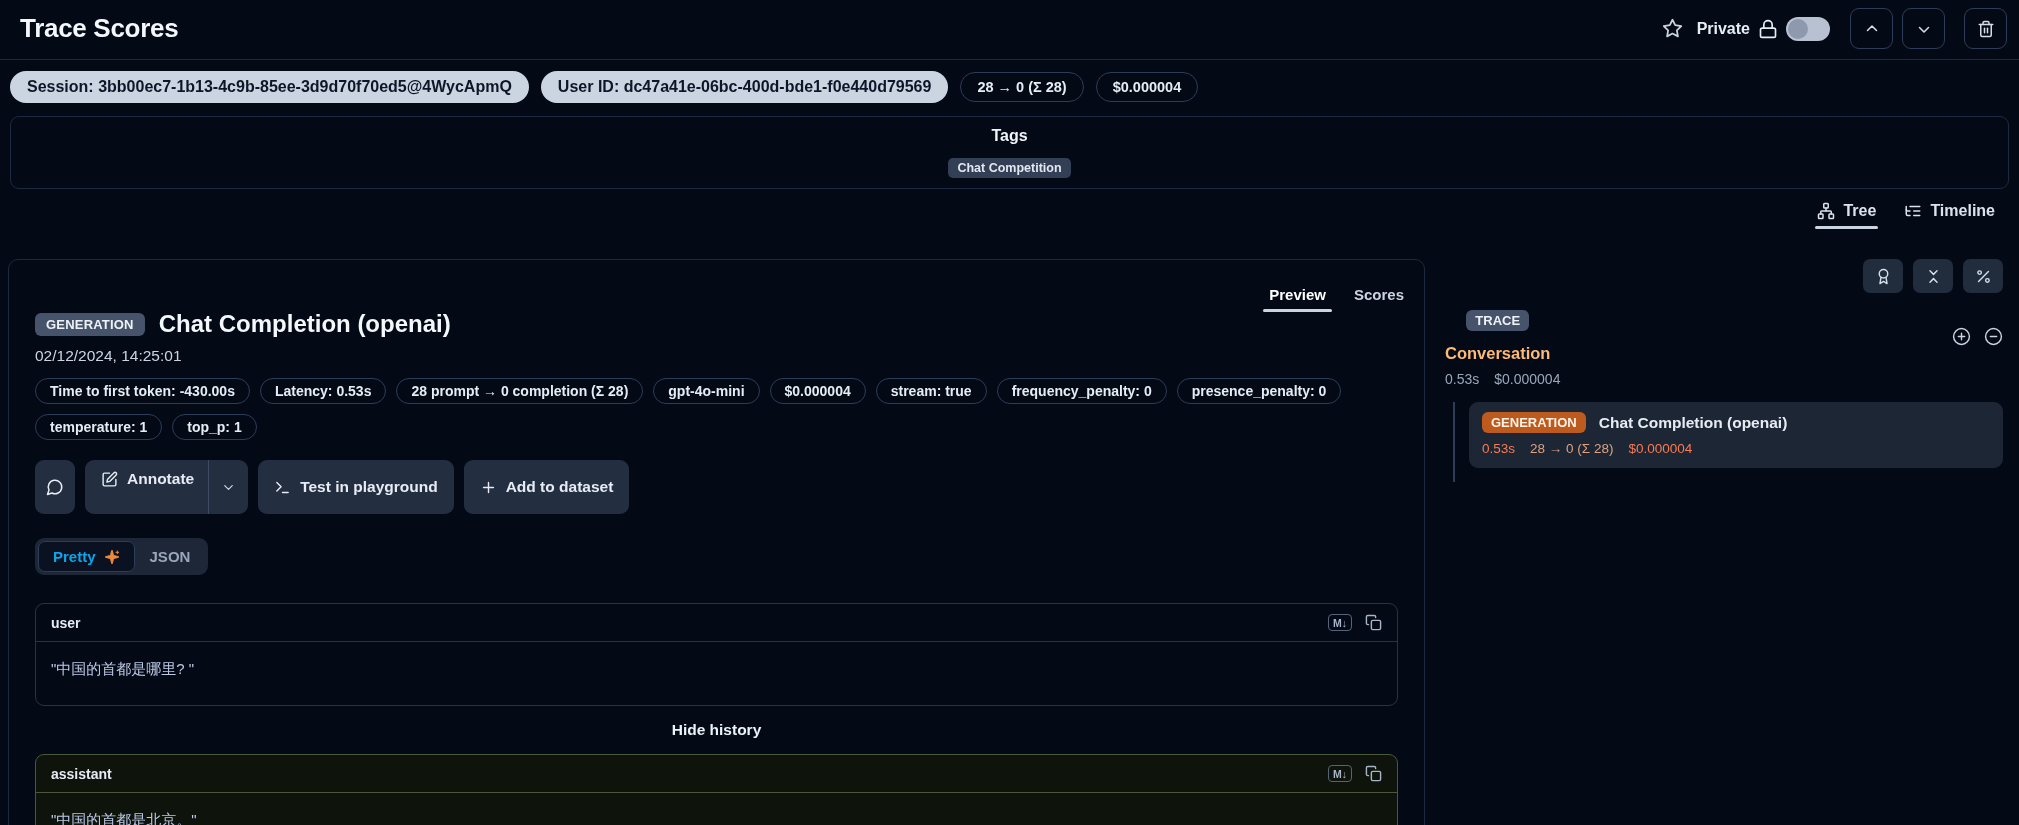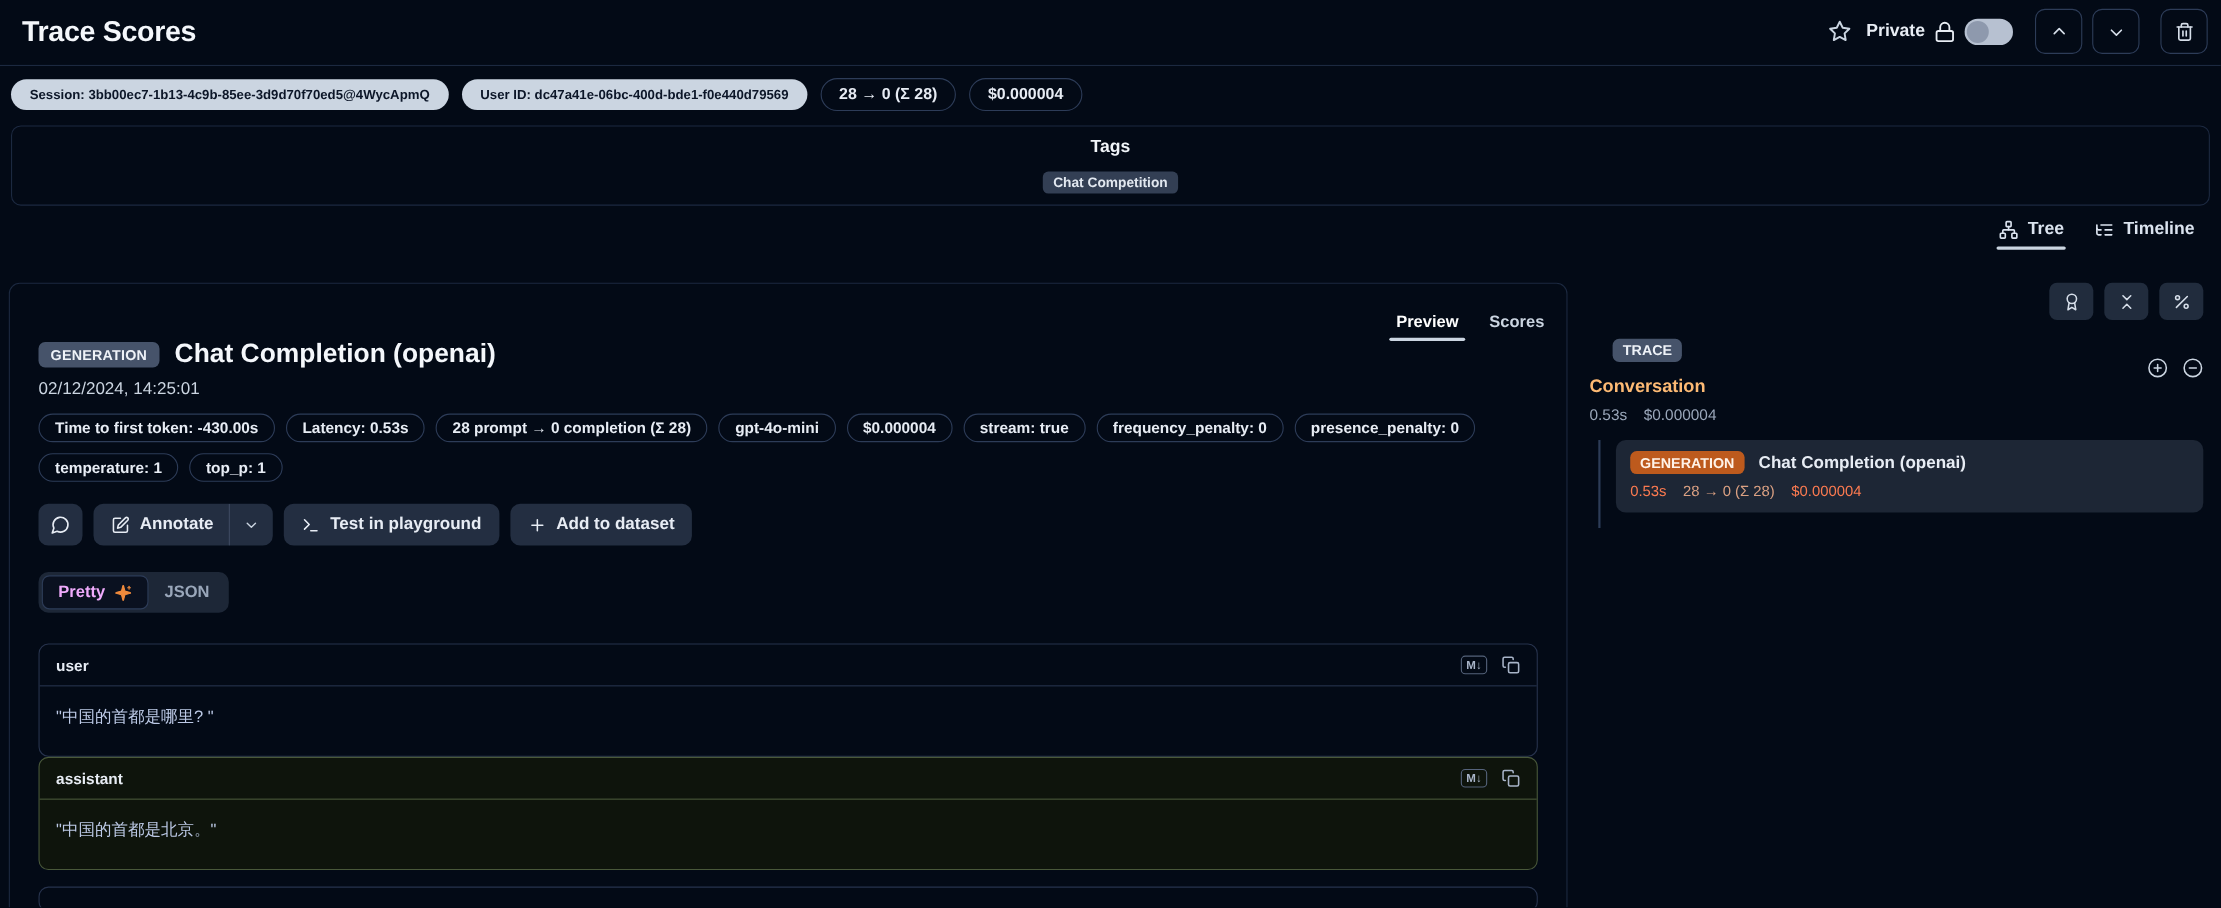--- a/index.html
+++ b/index.html
@@ -17,21 +17,21 @@
   .toggle { width:44px; height:24px; border-radius:12px; background:#b7c1d1; position:relative; cursor:pointer; }
   .toggle-knob { position:absolute; left:2px; top:2px; width:20px; height:20px; border-radius:50%; background:#8e99ad; }
   .tb-btn { width:43px; height:41px; border:1px solid #2d3c58; border-radius:9px; background:transparent;
             display:flex; align-items:center; justify-content:center; color:#d6dee9; cursor:pointer; }
   .tb-group { display:flex; gap:9px; margin-left:6px; }
   .tb-trash { margin-left:10px; }
 
   
   .meta-row { display:flex; gap:12px; padding:11px 10px 9px; align-items:center; }
   .badge-light { background:#cbd5e1; color:#0c1628; border-radius:999px; padding:7px 17px;
-                 font-size:12px; font-weight:600; white-space:nowrap; }
+                 font-size:16px; font-weight:600; white-space:nowrap; }
   .badge-outline { border:1px solid #2d3c58; color:#e7ecf4; border-radius:999px; padding:6px 16px;
                   font-size:14.5px; font-weight:700; white-space:nowrap; }
 
   
   .tags-box { margin:4px 10px 0; border:1px solid #1c2940; border-radius:9px; padding:10px 14px;
               display:flex; align-items:center; gap:13px;flex-direction:column; }
   .tags-label { font-size:16px; font-weight:700; color:#f1f5f9; }
   .tag-chip { background:#333f54; color:#e2e8f0; font-size:12.5px; font-weight:600;
               padding:3px 9px; border-radius:5px; }
 
@@ -58,36 +58,36 @@
   .type-badge { background:#46536a; color:#eef2f8; font-size:13px; font-weight:700;
                 padding:4px 11px; border-radius:6px; letter-spacing:0.2px; }
   .obs-title { font-size:24px; font-weight:700; color:#f4f7fb; }
   .obs-time { margin-top:9px; font-size:15.5px; color:#cbd5e1; }
 
   .pills { display:flex; flex-wrap:wrap; gap:10px; margin-top:13px; max-width:1370px; }
   .pill { border:1px solid #2d3c58; border-radius:999px; padding:4px 14px; font-size:14px;
           font-weight:700; color:#e7ecf4; white-space:nowrap; }
 
   .actions { display:flex; gap:10px; margin-top:20px; align-items:stretch; }
-  .act-btn { background:#232e41; border:none; border-radius:9px; height:38px; display:flex;
+  .act-btn { background:#232e41; border:none; border-radius:9px; height:54px; display:flex;
              align-items:center; gap:9px; padding:0 16px; font-size:15.5px; font-weight:600;
              color:#e7ecf4; cursor:pointer; font-family:inherit; }
   .act-icon-only { width:40px; padding:0; justify-content:center; }
   .split-btn { display:flex; background:#232e41; border-radius:9px; overflow:hidden; }
   .split-main { background:transparent; border:none; height:38px; display:flex; align-items:center;
                 gap:9px; padding:0 14px 0 16px; font-size:15.5px; font-weight:600; color:#e7ecf4;
                 cursor:pointer; font-family:inherit; }
   .split-caret { background:transparent; border:none; border-left:1px solid #3d4a61; width:40px;
                  display:flex; align-items:center; justify-content:center; color:#cbd5e1; cursor:pointer; }
 
   .format-toggle { margin-top:24px; display:inline-flex; background:#1d2737; border-radius:9px;
                    padding:3px; align-items:center; }
   .seg { padding:6px 14px; font-size:15px; font-weight:600; color:#9aa7ba; border-radius:7px;
          display:flex; gap:8px; align-items:center; cursor:pointer; border:1px solid transparent; }
-  .seg.active { background:#0a1120; border-color:#2d3c58; color:#f0abfc; }
+  .seg.active { background:#0a1120; border-color:#2d3c58; color:#0ea5e9; }
 
   
   .messages { margin-top:28px; }
   .msg { border:1px solid #27334d; border-radius:9px; background:transparent; }
   .msg-head { display:flex; justify-content:space-between; align-items:center; padding:10px 15px;
               border-bottom:1px solid #27334d; }
   .msg-role { font-size:14px; font-weight:600; color:#e7ecf4; }
   .msg-tools { display:flex; gap:13px; align-items:center; color:#a8b4c8; }
   .md-chip { border:1.5px solid #55637b; border-radius:4px; font-size:10.5px; font-weight:700;
              padding:1.5px 4px; color:#a8b4c8; cursor:pointer; }
@@ -312,20 +312,21 @@
                   <span><svg width="17" height="17" viewBox="0 0 24 24" fill="none" stroke="currentColor" stroke-width="2" stroke-linecap="round" stroke-linejoin="round">
                         <rect x="9" y="9" width="13" height="13" rx="2"></rect>
                         <path d="M5 15H4a2 2 0 0 1-2-2V4a2 2 0 0 1 2-2h9a2 2 0 0 1 2 2v1"></path>
                       </svg></span>
                 </button>
               </span>
             </div>
             <div class="msg-body">"中国的首都是哪里? "</div>
           </div>
 
+          <div class="hide-history">Hide history</div>
 
           <div class="msg assistant">
             <div class="msg-head">
               <span class="msg-role">assistant</span>
               <span class="msg-tools">
                 <span class="md-chip">M↓</span>
                 <button class="copy-btn">
                   <span><svg width="17" height="17" viewBox="0 0 24 24" fill="none" stroke="currentColor" stroke-width="2" stroke-linecap="round" stroke-linejoin="round">
                         <rect x="9" y="9" width="13" height="13" rx="2"></rect>
                         <path d="M5 15H4a2 2 0 0 1-2-2V4a2 2 0 0 1 2-2h9a2 2 0 0 1 2 2v1"></path>

